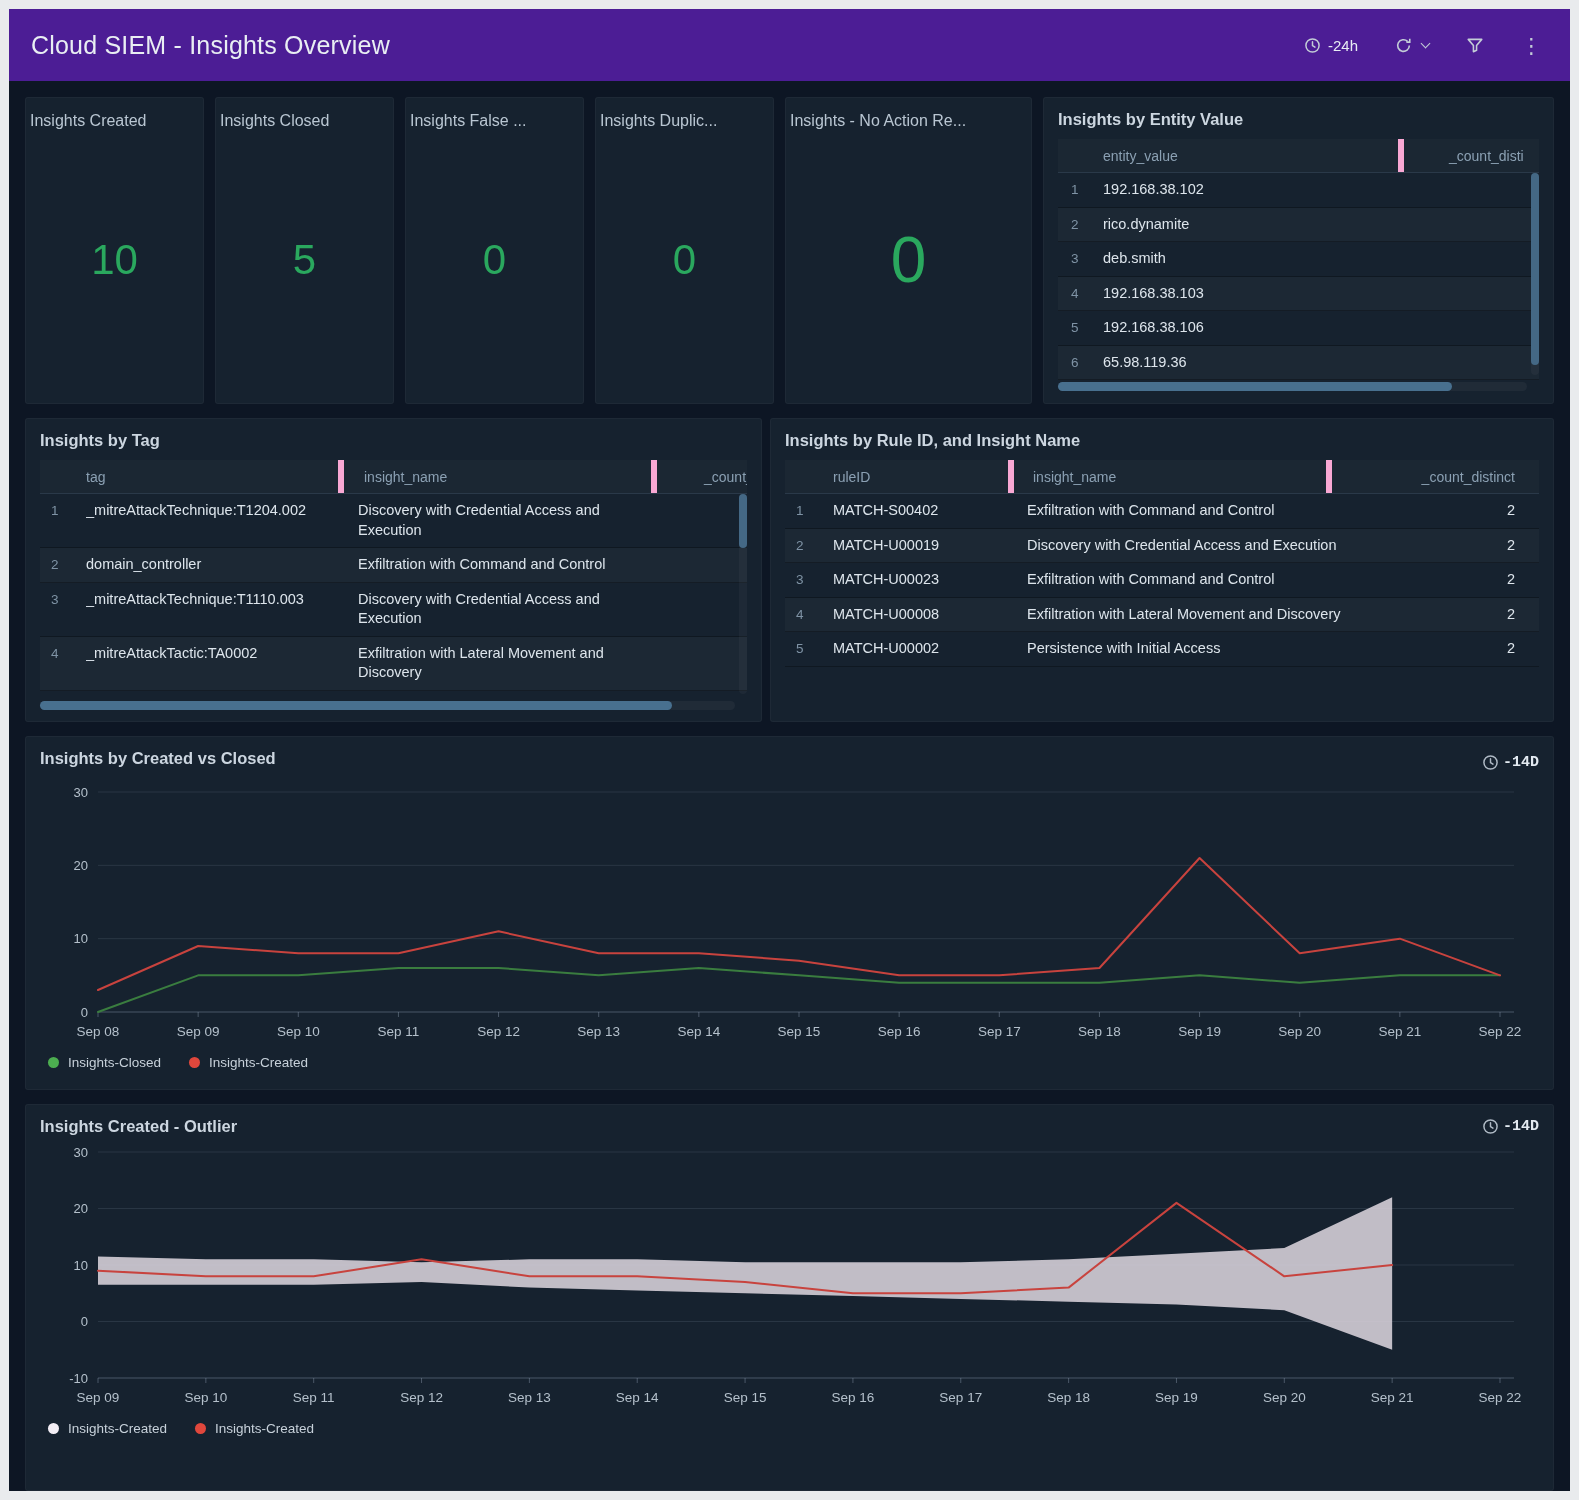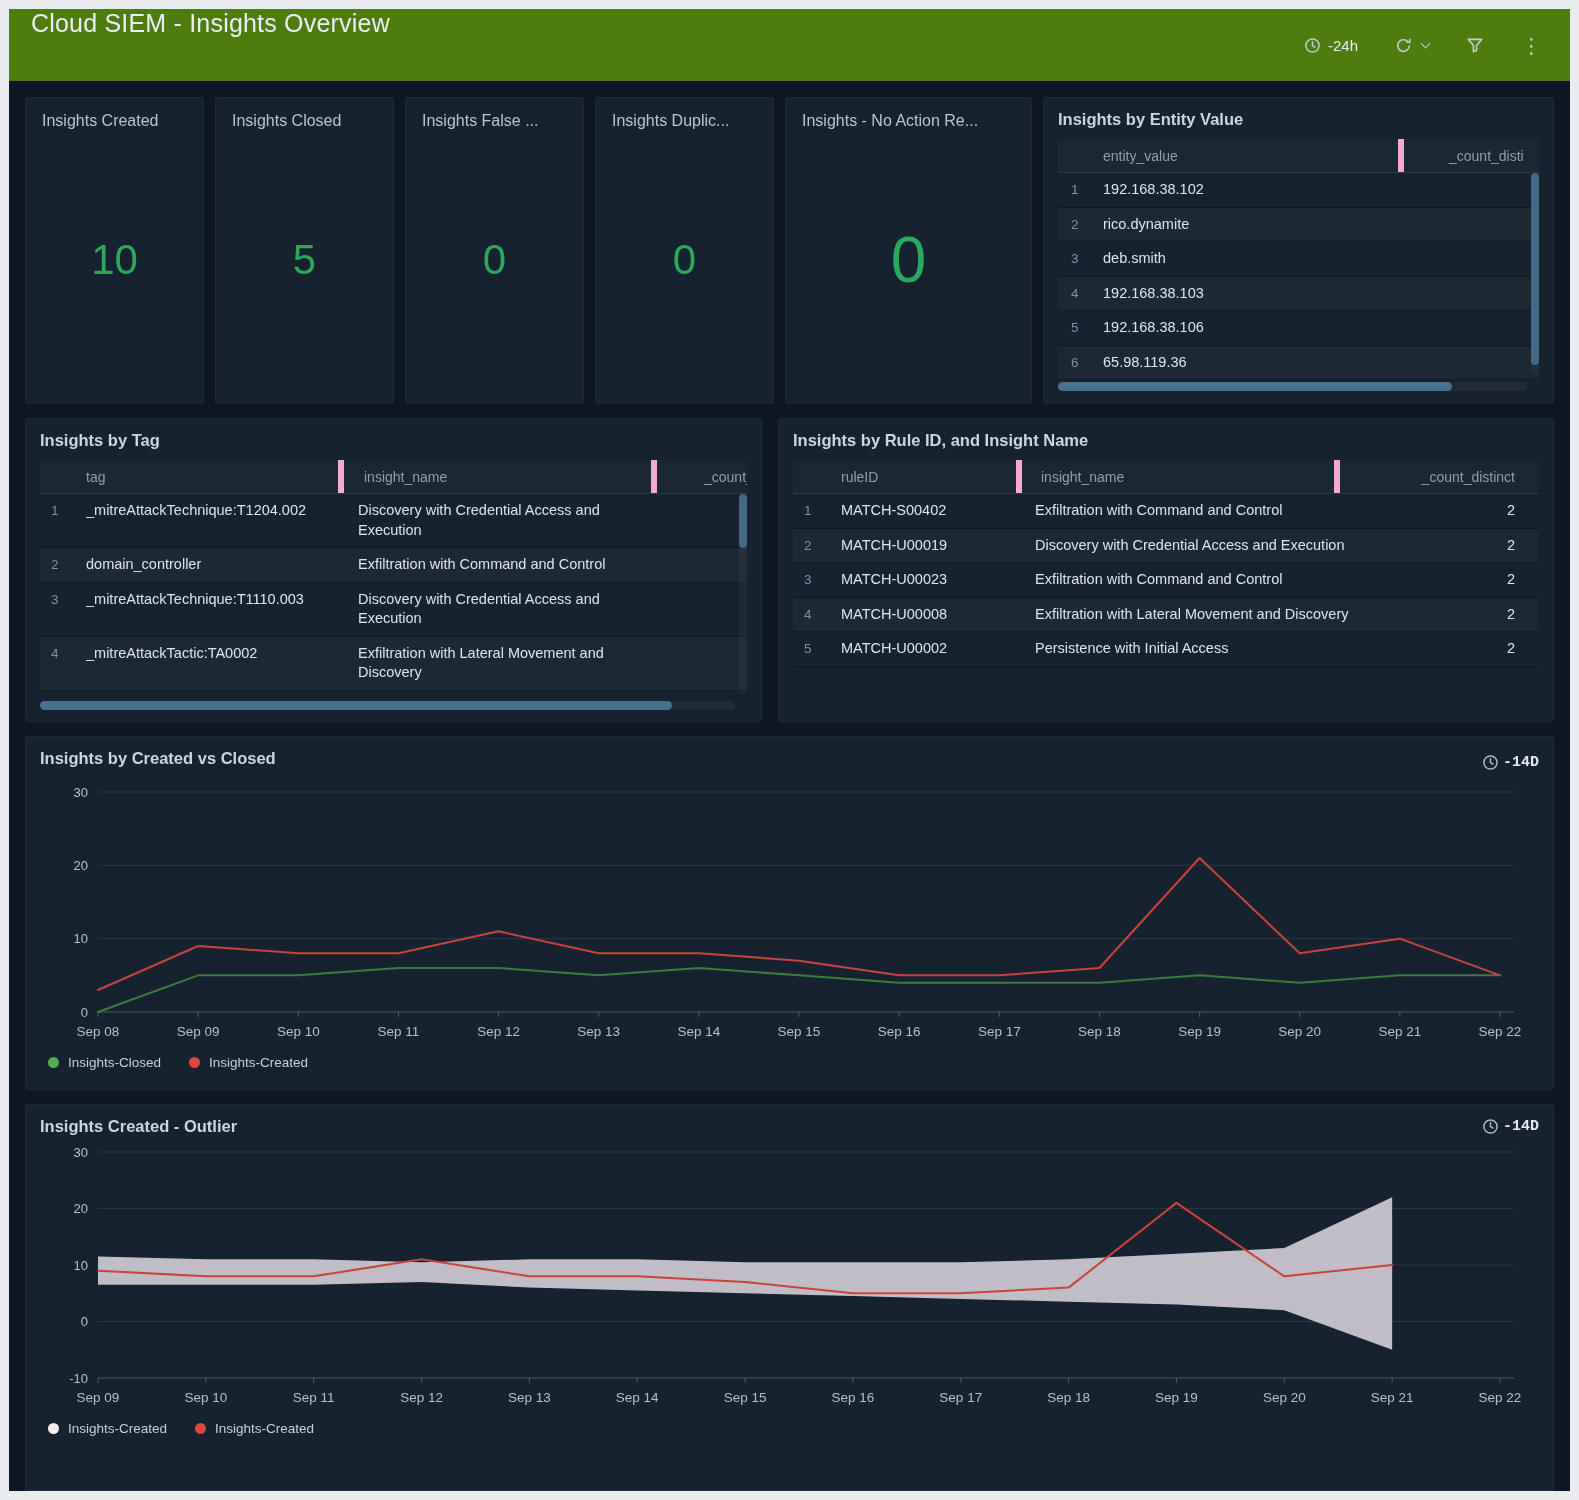--- a/index.html
+++ b/index.html
@@ -2,34 +2,34 @@
 <html><head>
 <meta charset="utf-8">
 <style>
   *{box-sizing:border-box;margin:0;padding:0}
   html,body{width:1579px;height:1500px}
   body{font-family:"Liberation Sans","DejaVu Sans",sans-serif;background:#e9ebed;overflow:hidden}
   .frame{width:1579px;height:1500px;padding:9px;background:#e9ebed}
   .dashboard{width:100%;height:100%;background:#0d1624;display:flex;flex-direction:column;overflow:hidden}
 
   
-  .topbar{flex:0 0 72px;background:#4d7c0f;display:flex;justify-content:space-between;padding:0 28px 0 22px}
+  .topbar{flex:0 0 72px;background:#4c1d95;display:flex;align-items:center;justify-content:space-between;padding:0 28px 0 22px}
   .topbar h1{font-size:25px;font-weight:400;color:#e9eef3;letter-spacing:.2px}
   .topbar-actions{display:flex;align-items:center;gap:37px;color:#c3cdd7}
   .tb-btn{display:flex;align-items:center;gap:7px;background:none;border:none;color:#c3cdd7;font-family:inherit;font-size:15px;cursor:pointer}
   .time-text{color:#e7edf3;font-size:15px}
   .chev{width:7px;height:7px;border-right:1.6px solid #c3cdd7;border-bottom:1.6px solid #c3cdd7;transform:rotate(45deg);display:inline-block;margin-left:3px;margin-top:-3px}
   .kebab{font-size:21px;color:#c3cdd7;line-height:1}
 
   
   .content{flex:1;padding:16px 16px 0;display:flex;flex-direction:column;gap:14px;overflow:hidden}
   .row1{display:grid;grid-template-columns:179px 179px 179px 179px 247px 1fr;gap:11px;height:310px}
-  .row2{display:grid;grid-template-columns:737px 1fr;gap:16px;height:304px}
+  .row2{display:grid;grid-template-columns:737px 1fr;gap:8px;height:304px}
   .panel,.card{background:#16222f;border:1px solid rgba(255,255,255,.035);border-radius:3px;overflow:hidden}
-  .card{padding:14px 16px;position:relative}
+  .card{padding:14px 4px;position:relative}
   .card-title{font-size:16px;color:#b9c6d2;font-weight:400;white-space:nowrap;overflow:hidden}
   .card-value{position:absolute;top:53%;left:50%;transform:translate(-50%,-50%);color:#2aa85e;font-size:42px;font-weight:500}
   .card-value.big{font-size:64px}
   .panel{padding:12px 14px}
   .panel-title{font-size:16.5px;color:#ccd6e0;margin-bottom:10px;font-weight:700}
   .chart-panel{height:360px}
   .chart-panel.outlier{height:393px}
 
   
   .table{position:relative;font-size:14.5px;padding-bottom:14px}

